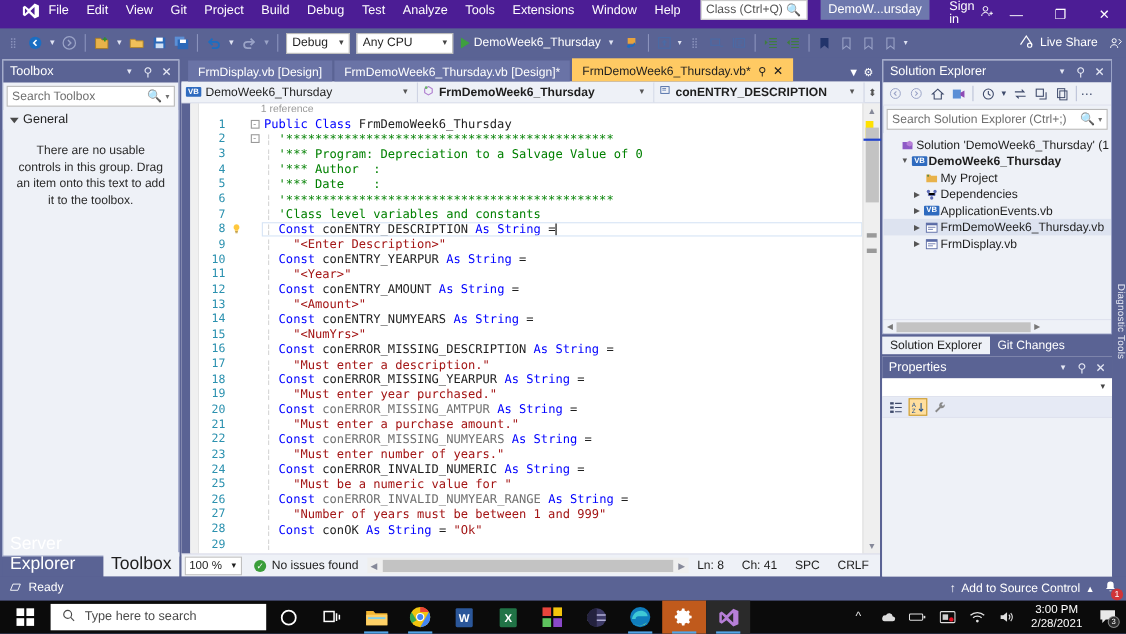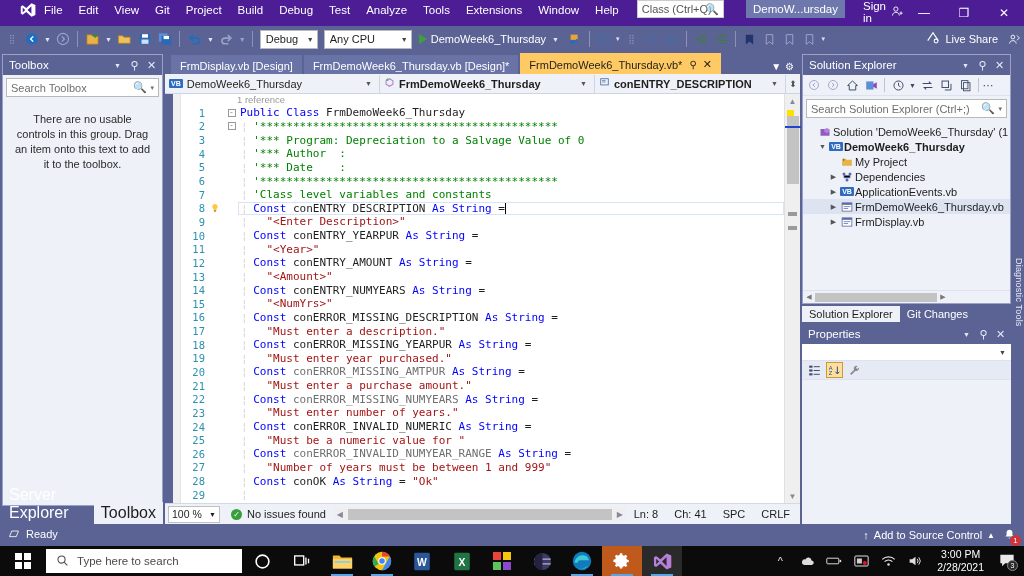--- a/index.html
+++ b/index.html
@@ -14,21 +14,21 @@
   .vs-window { position:absolute; left:0; top:0; width:1024px; height:546px; background:#5a6394; }
 
   
   .titlebar { height:26px; display:flex; align-items:flex-start; background:#4c1d95; color:#ffffff; padding-left:20px; }
   .vs-logo { width:22px; height:20px; display:flex; align-items:center; justify-content:center; }
   .menu { display:flex; align-items:center; }
   .menu-item { padding:4px 8px; font-size:11.5px; color:#ffffff; white-space:nowrap; }
   .tb-search { margin-left:10px; width:170px; height:18px; background:#ffffff; border:1px solid #ccc;
                display:flex; align-items:center; padding:0 4px; color:#555; font-size:11px; position:relative; }
   .tb-search .mag { position:absolute; right:4px; top:2px; color:#444; font-size:11px; }
-  .title-text { margin-left:22px; font-size:11.5px; color:#ffffff; background:#6e78ad; padding:3px 7px; }
+  .title-text { margin-left:12px; font-size:11.5px; color:#ffffff; background:#6e78ad; padding:3px 7px; }
   .signin { margin-left:18px; font-size:11.5px; display:flex; align-items:center; gap:5px; color:#fff; }
   .wincontrols { margin-left:auto; display:flex; }
   .wc { width:40px; height:26px; display:flex; align-items:center; justify-content:center; color:#fff; font-size:12px; }
 
   
   .toolbar { height:26px; display:flex; align-items:center; background:#5a6394; padding-left:2px; gap:0px; }
   .tbtn { height:22px; min-width:20px; padding:0 3px; display:flex; align-items:center; justify-content:center; color:#dfe3f2; }
   .tsep { width:1px; height:16px; background:#8b93bd; margin:0 4px; }
   .tcaret { font-size:7px; color:#dfe3f2; padding:0 2px; }
   .tcombo { height:19px; background:#ffffff; border:1px solid #b9b9b9; display:flex; align-items:center;
@@ -390,20 +390,24 @@
           <span class="acts">
             <span class="pa" style="font-size:7px">▼</span>
             <span class="pa">⚲</span>
             <span class="pa">✕</span>
           </span>
         </div>
         <div class="srchbox">
           <span>Search Toolbox</span>
           <span class="mg">🔍</span>
           <span style="font-size:7px;padding-left:3px">▾</span>
+        </div>
+        <div class="tbx-group">
+          <span class="tri-down"></span>
+          <span>General</span>
         </div>
         <div class="tbx-empty">There are no usable controls in this group. Drag an item onto this text to add it to the toolbox.</div>
       </div>
       <div class="pane-tabs">
         <div class="pt">Server Explorer</div>
         <div class="pt active">Toolbox</div>
       </div>
     </div>
 
     <div class="centerpane">

